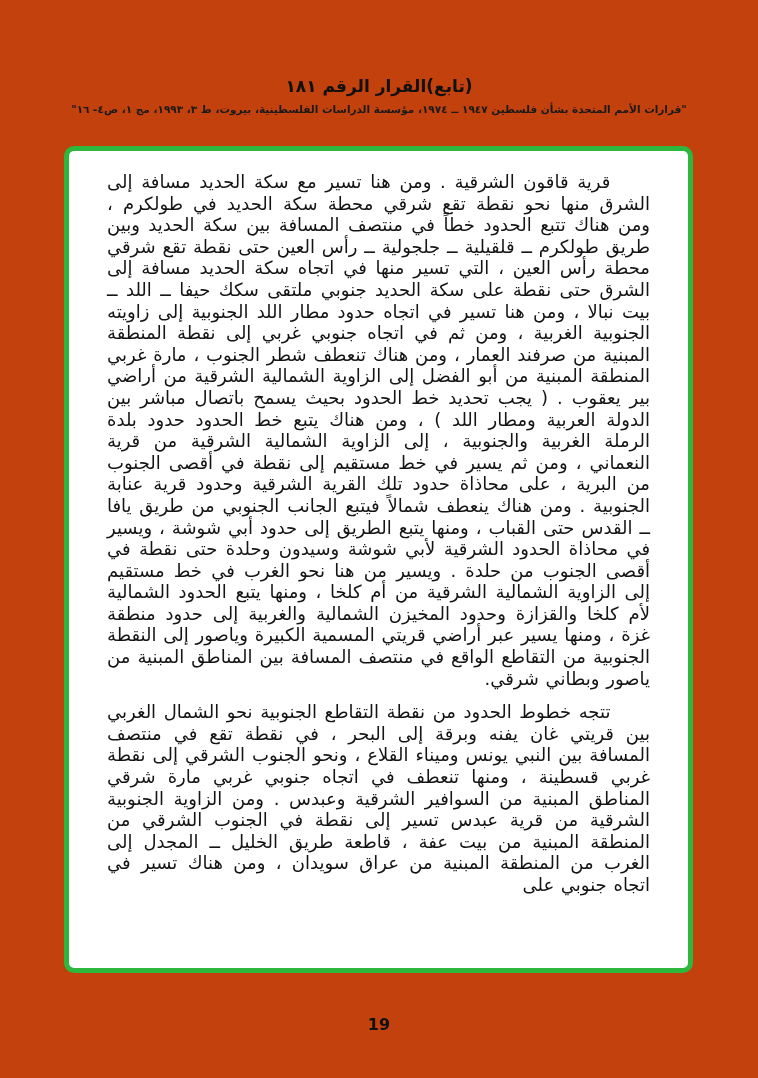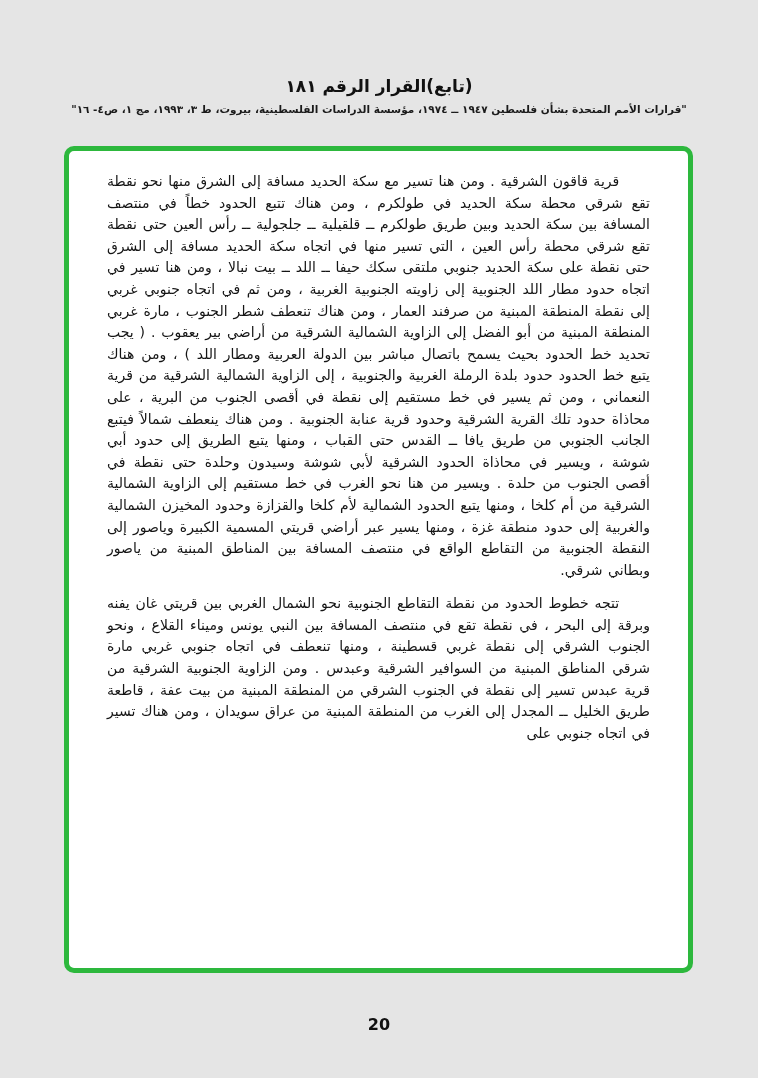--- a/index.html
+++ b/index.html
@@ -4,21 +4,21 @@
 <style>
   html, body {
     margin: 0;
     padding: 0;
     background: #ffffff;
   }
   .page {
     position: relative;
     width: 758px;
     height: 1078px;
-    background: #e5e5e5;
+    background: #c2410c;
     font-family: "DejaVu Sans", sans-serif;
     color: #111111;
     direction: rtl;
     overflow: hidden;
   }
   .header {
     position: absolute;
     top: 76px;
     left: 0;
     width: 100%;
@@ -45,21 +45,21 @@
     height: 827px;
     box-sizing: border-box;
     border: 5px solid #2db83d;
     border-radius: 10px;
     padding: 20px 38px 18px 38px;
     background: #ffffff;
     direction: rtl;
   }
   .body-paragraph {
     margin: 0;
-    font-size: 14px;
+    font-size: 18px;
     line-height: 21.6px;
     text-align: justify;
     text-indent: 2.2em;
     color: #141414;
     word-spacing: 1px;
   }
   .body-paragraph + .body-paragraph {
     margin-top: 12px;
   }
   .page-footer {
@@ -84,16 +84,16 @@
     <h1 class="doc-title">(تابع)القرار الرقم ١٨١</h1>
     <div class="doc-citation">"قرارات الأمم المتحدة بشأن فلسطين ١٩٤٧ ــ ١٩٧٤، مؤسسة الدراسات الفلسطينية، بيروت، ط ٣، ١٩٩٣، مج ١، ص٤- ١٦"</div>
   </div>
 
   <div class="text-frame" style="border-color: rgb(45, 184, 61);">
     <p class="body-paragraph">قرية قاقون الشرقية . ومن هنا تسير مع سكة الحديد مسافة إلى الشرق منها نحو نقطة تقع شرقي محطة سكة الحديد في طولكرم ، ومن هناك تتبع الحدود خطاً في منتصف المسافة بين سكة الحديد وبين طريق طولكرم ــ قلقيلية ــ جلجولية ــ رأس العين حتى نقطة تقع شرقي محطة رأس العين ، التي تسير منها في اتجاه سكة الحديد مسافة إلى الشرق حتى نقطة على سكة الحديد جنوبي ملتقى سكك حيفا ــ اللد ــ بيت نبالا ، ومن هنا تسير في اتجاه حدود مطار اللد الجنوبية إلى زاويته الجنوبية الغربية ، ومن ثم في اتجاه جنوبي غربي إلى نقطة المنطقة المبنية من صرفند العمار ، ومن هناك تنعطف شطر الجنوب ، مارة غربي المنطقة المبنية من أبو الفضل إلى الزاوية الشمالية الشرقية من أراضي بير يعقوب . ( يجب تحديد خط الحدود بحيث يسمح باتصال مباشر بين الدولة العربية ومطار اللد ) ، ومن هناك يتبع خط الحدود حدود بلدة الرملة الغربية والجنوبية ، إلى الزاوية الشمالية الشرقية من قرية النعماني ، ومن ثم يسير في خط مستقيم إلى نقطة في أقصى الجنوب من البرية ، على محاذاة حدود تلك القرية الشرقية وحدود قرية عنابة الجنوبية . ومن هناك ينعطف شمالاً فيتبع الجانب الجنوبي من طريق يافا ــ القدس حتى القباب ، ومنها يتبع الطريق إلى حدود أبي شوشة ، ويسير في محاذاة الحدود الشرقية لأبي شوشة وسيدون وحلدة حتى نقطة في أقصى الجنوب من حلدة . ويسير من هنا نحو الغرب في خط مستقيم إلى الزاوية الشمالية الشرقية من أم كلخا ، ومنها يتبع الحدود الشمالية لأم كلخا والقزازة وحدود المخيزن الشمالية والغربية إلى حدود منطقة غزة ، ومنها يسير عبر أراضي قريتي المسمية الكبيرة وياصور إلى النقطة الجنوبية من التقاطع الواقع في منتصف المسافة بين المناطق المبنية من ياصور وبطاني شرقي.</p>
     <p class="body-paragraph">تتجه خطوط الحدود من نقطة التقاطع الجنوبية نحو الشمال الغربي بين قريتي غان يفنه وبرقة إلى البحر ، في نقطة تقع في منتصف المسافة بين النبي يونس وميناء القلاع ، ونحو الجنوب الشرقي إلى نقطة غربي قسطينة ، ومنها تنعطف في اتجاه جنوبي غربي مارة شرقي المناطق المبنية من السوافير الشرقية وعبدس . ومن الزاوية الجنوبية الشرقية من قرية عبدس تسير إلى نقطة في الجنوب الشرقي من المنطقة المبنية من بيت عفة ، قاطعة طريق الخليل ــ المجدل إلى الغرب من المنطقة المبنية من عراق سويدان ، ومن هناك تسير في اتجاه جنوبي على</p>
   </div>
 
   <div class="page-footer">
-    <span class="page-number">20</span>
+    <span class="page-number">19</span>
   </div>
 
 </div>
 
 </body></html>

